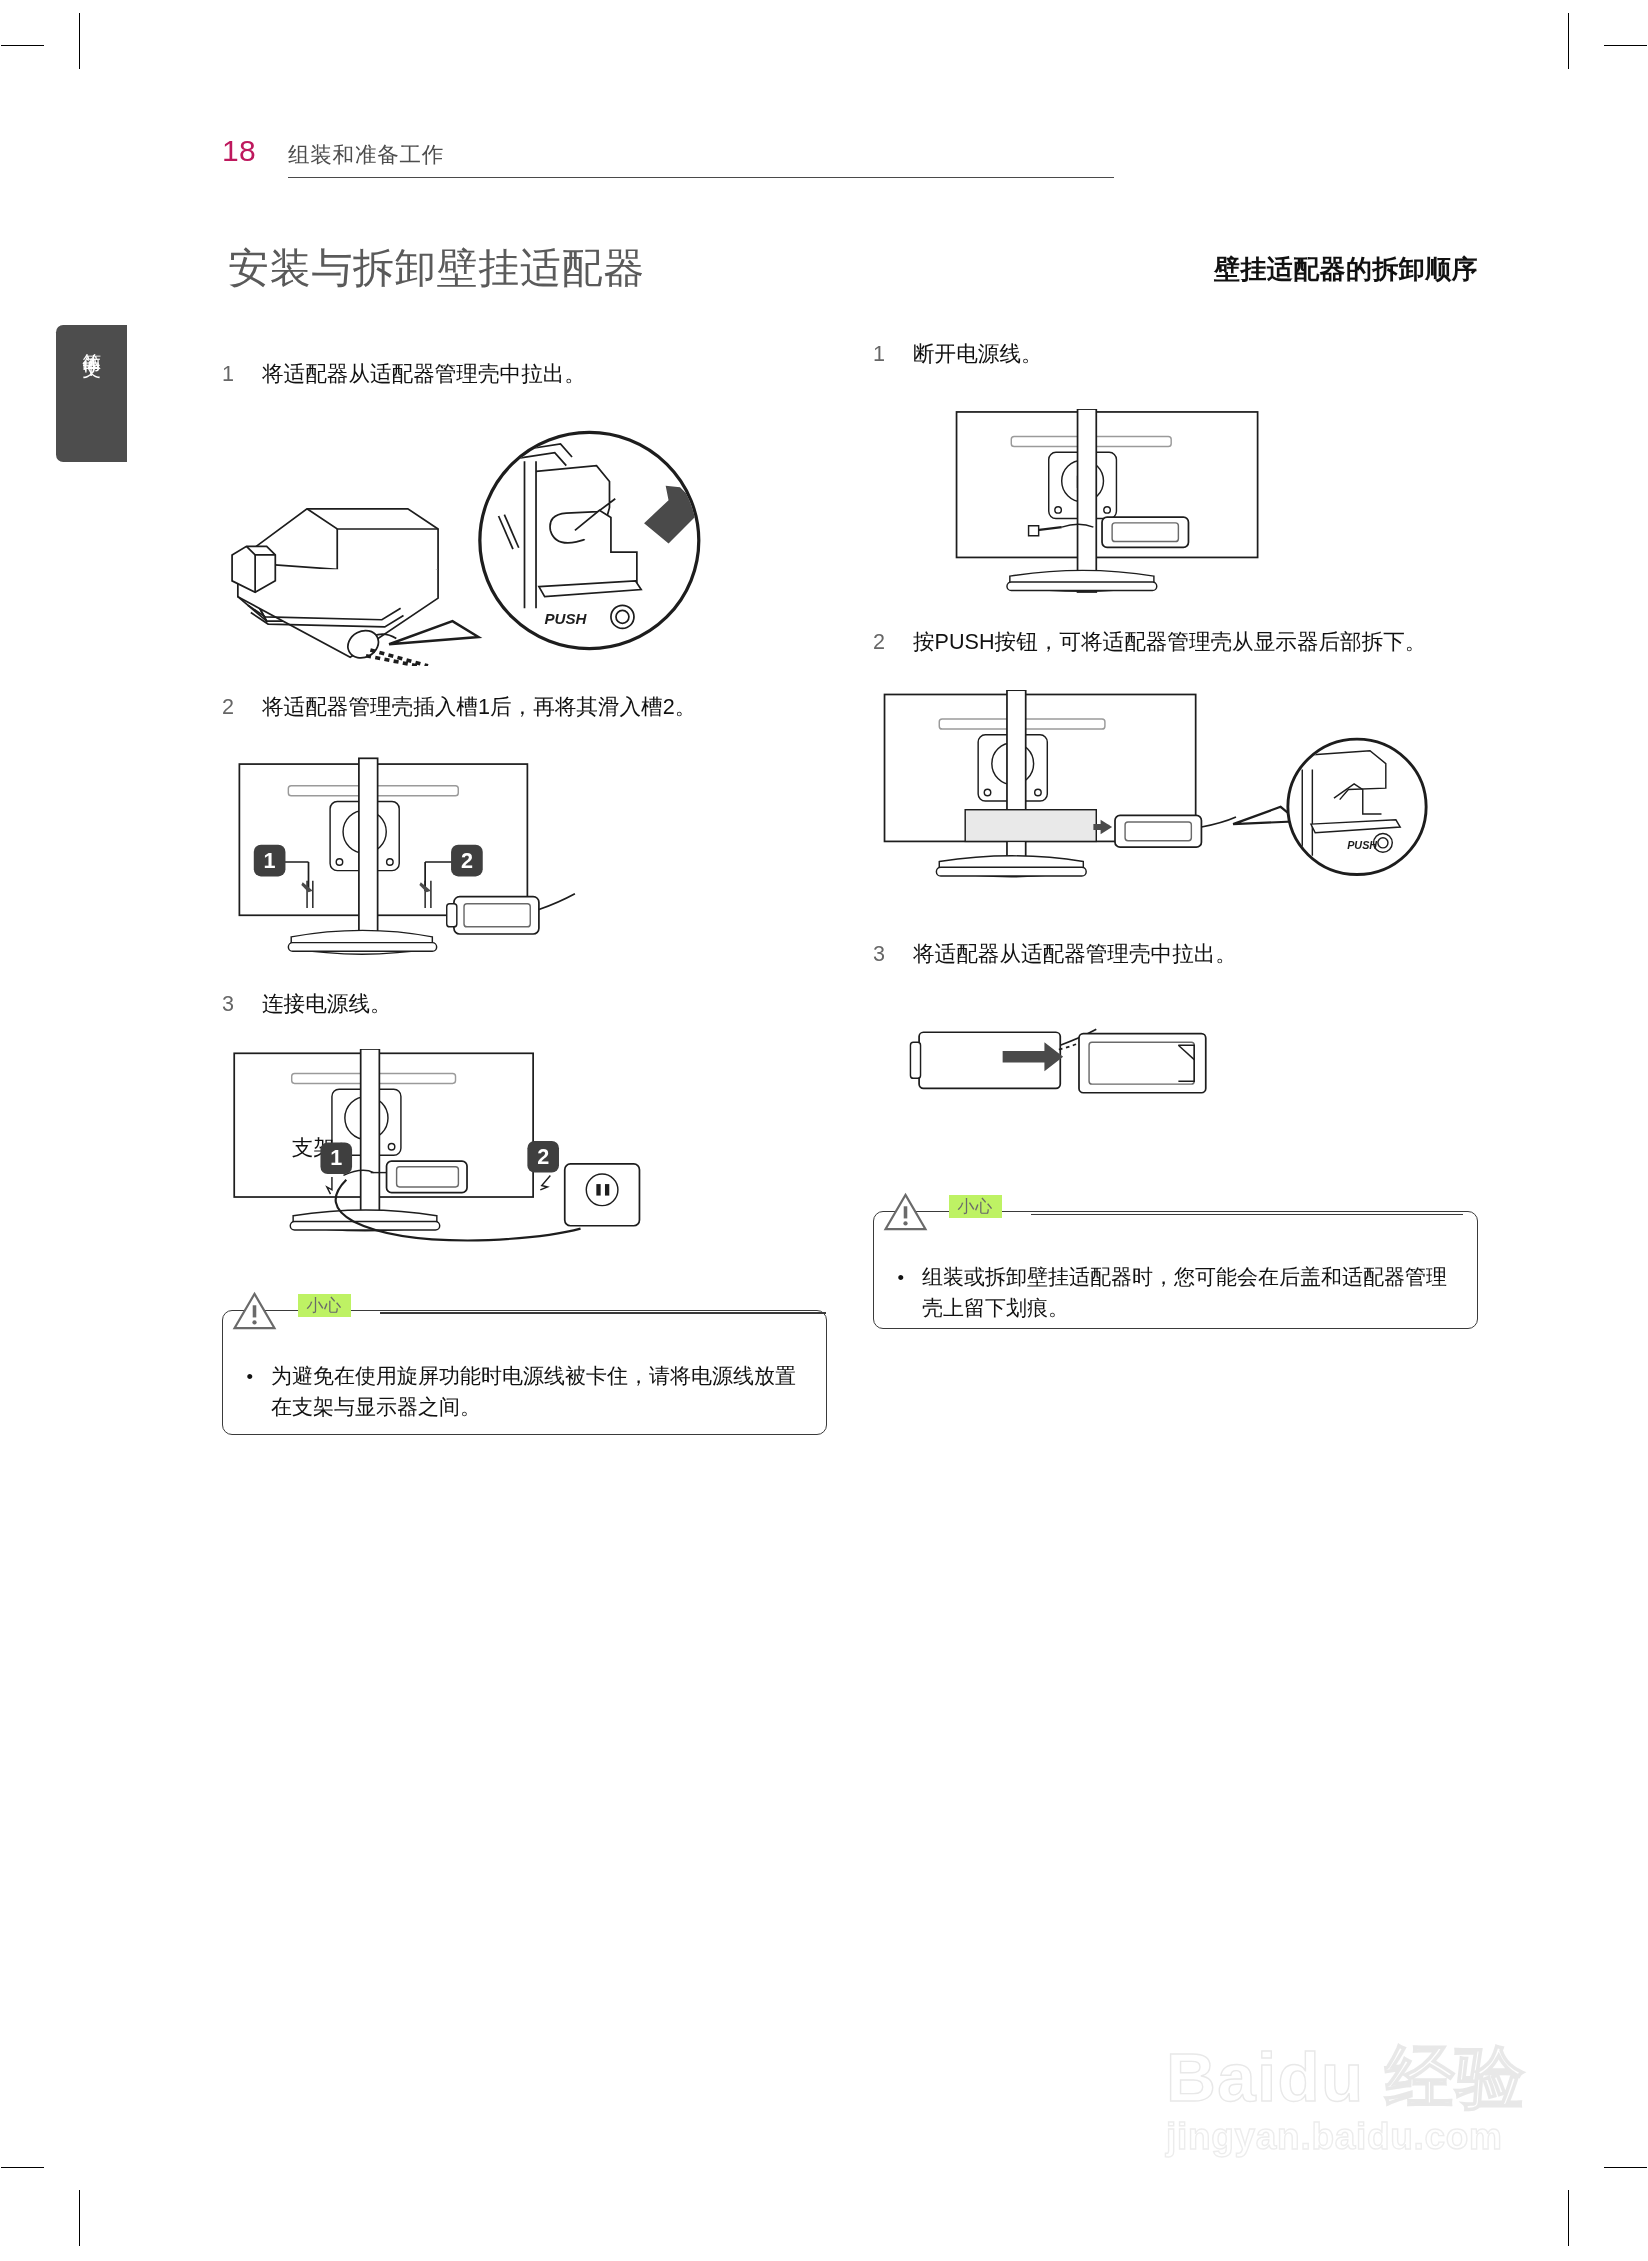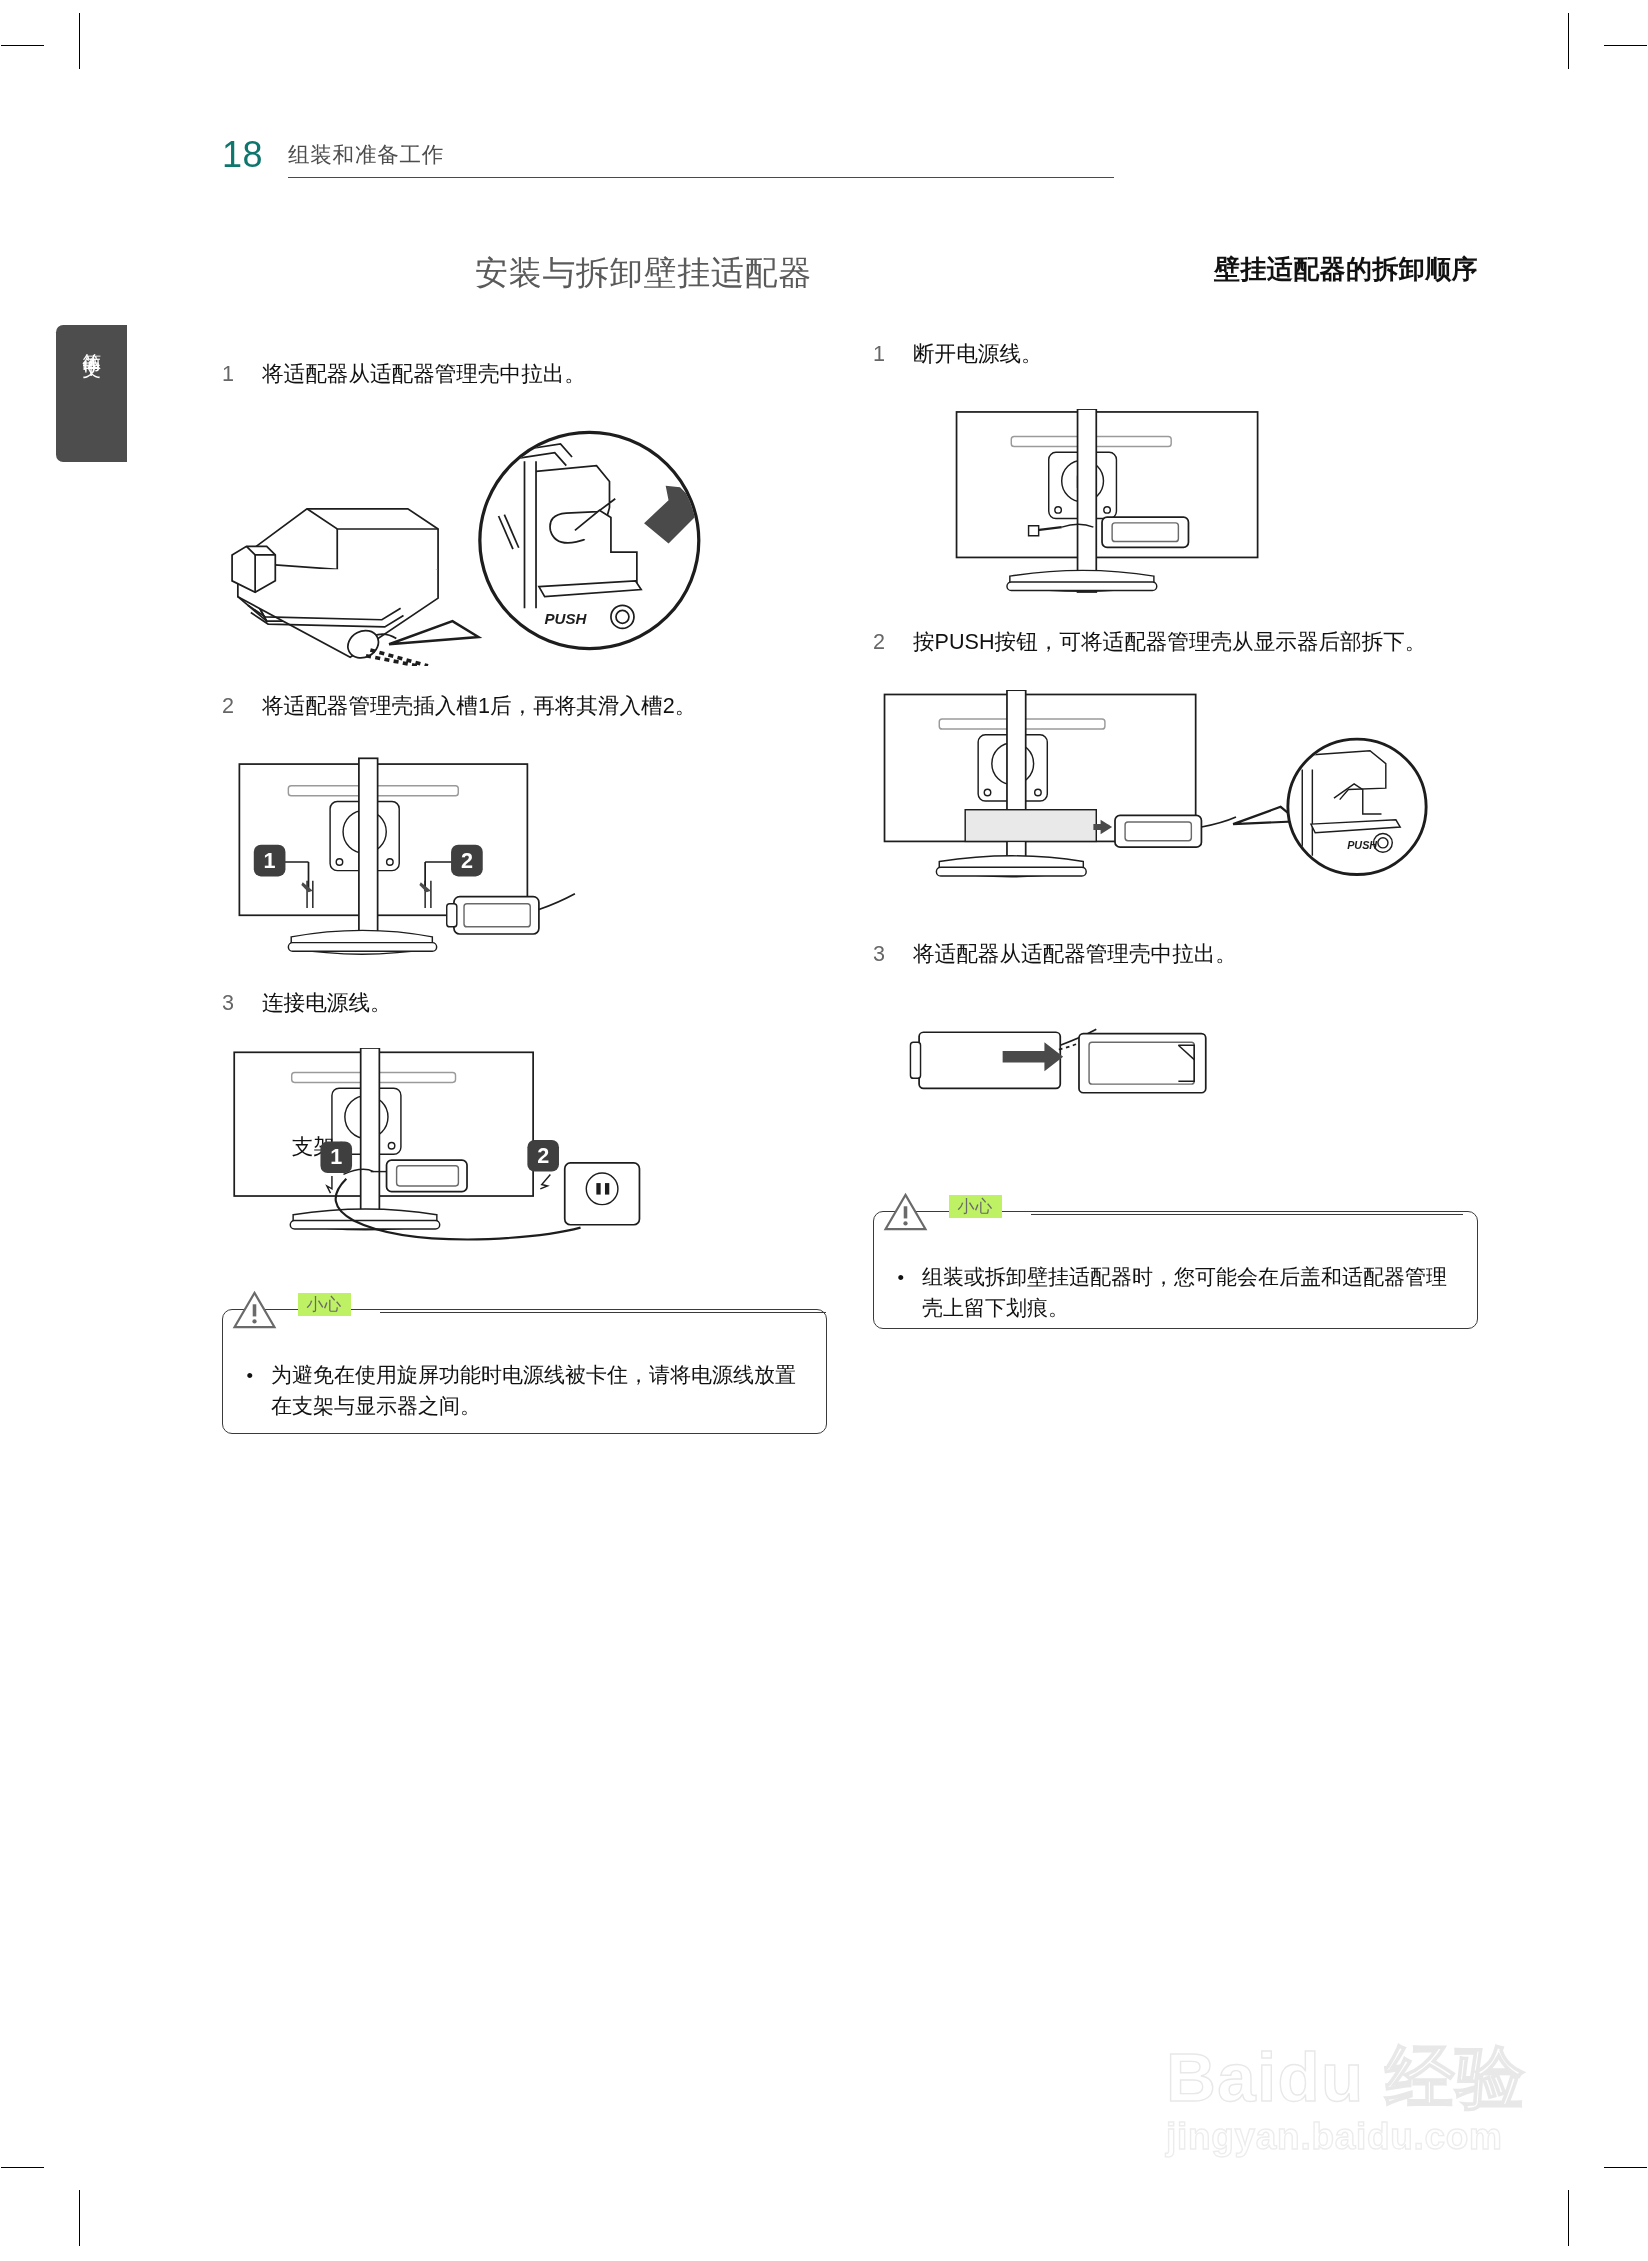--- a/index.html
+++ b/index.html
@@ -11,21 +11,21 @@
   .page{position:absolute;inset:0;background:#fff;}
 
   
   .crop{position:absolute;background:#000;}
   .crop.v{width:1.4px;height:56px;}
   .crop.h{height:1.4px;width:56px;}
 
   
   #header{position:absolute;left:222px;top:128px;width:1224px;height:58px;}
   #page-number{
-    position:absolute;left:0;top:5.8px;font-size:36px;color:#0f766e;
+    position:absolute;left:0;top:5.8px;font-size:30px;color:#be185d;
     letter-spacing:0.4px;
   }
   #header-title{
     position:absolute;left:66px;top:11.5px;font-size:21.6px;color:#4d4d4d;
     letter-spacing:0.7px;
   }
   #header-rule{
     position:absolute;left:66px;top:49px;width:826px;height:1.4px;background:#4a4a4a;
   }
 
@@ -39,23 +39,22 @@
     writing-mode:vertical-rl;text-orientation:upright;
     color:#fff;font-size:18.7px;letter-spacing:2.2px;line-height:1;
   }
 
   
   .col{position:absolute;top:238px;width:605px;}
   #col-left{left:222px;}
   #col-right{left:873px;}
 
   h1.main-title{
-    margin:15px;font-size:33px;font-weight:400;color:#5a5a5a;letter-spacing:0.7px;
+    margin:6px;font-size:41px;font-weight:400;color:#5a5a5a;letter-spacing:0.7px;
     line-height:1.2;
-    text-align:right;
   }
   h2.sub-title{
     margin:0;font-size:26px;font-weight:700;color:#111;letter-spacing:0.4px;
     line-height:1.2;
   }
 
   
   .step{position:relative;font-size:21.6px;line-height:1.45;color:#111;}
   .step .num{
     position:absolute;left:0;top:0;width:33px;color:#666;font-size:21.6px;

